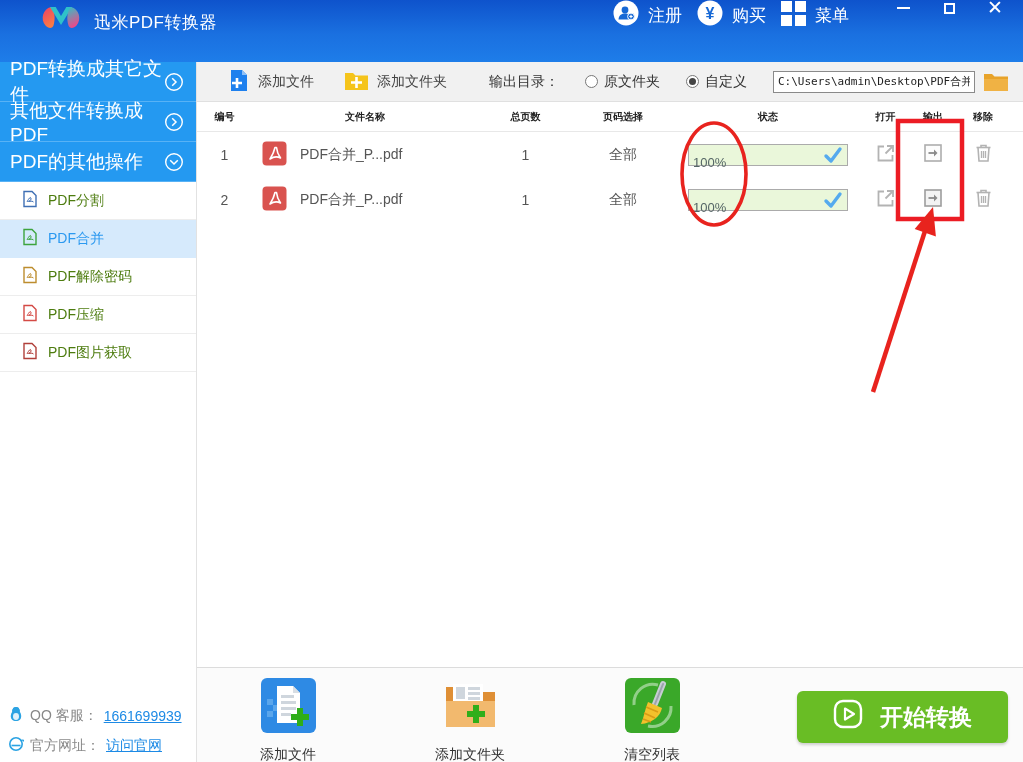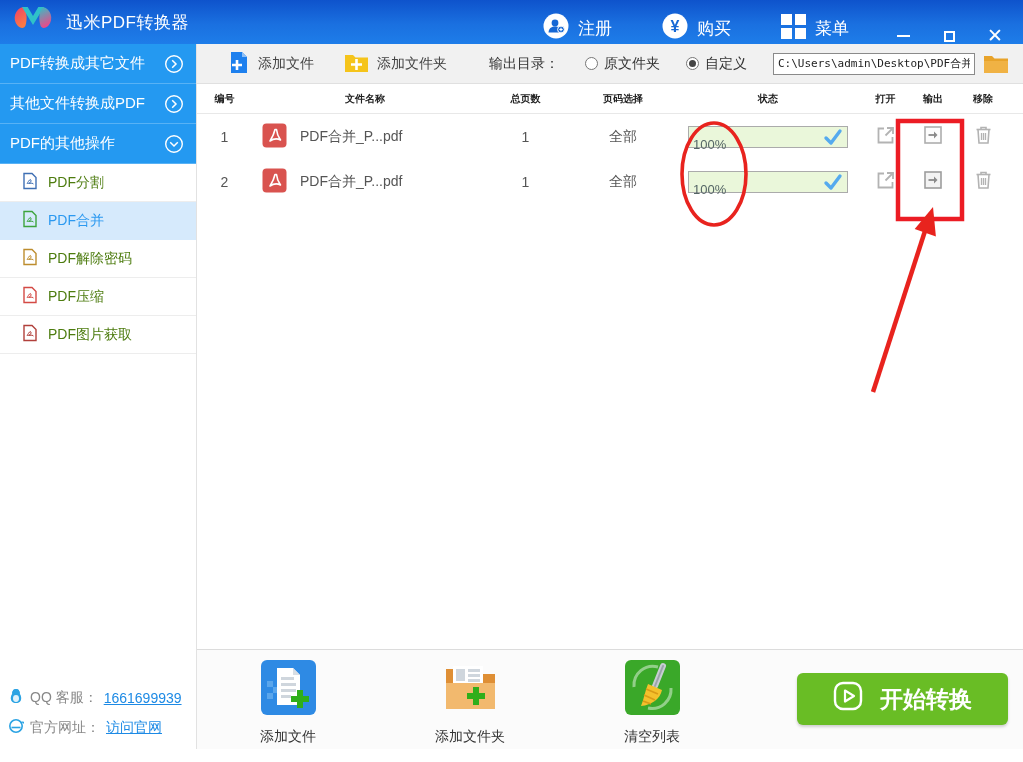--- a/index.html
+++ b/index.html
@@ -4,38 +4,39 @@
 <style>
   * { margin:0; padding:0; box-sizing:border-box; }
   html,body { background:#888; }
   .window {
     width:1023px; height:762px; position:relative; overflow:hidden;
     background:#fff; font-family:"Liberation Sans", sans-serif;
     margin:0 auto;
   }
   
   .titlebar {
-    height:44px; display:flex; align-items:flex-end; color:#fff;
+    height:62px; display:flex; align-items:flex-start; color:#fff;
     background:linear-gradient(180deg,#0e53cc 0%, #1a70e0 55%, #1e7de9 100%);
+    padding-left:28px;
   }
   .logo-wrap { display:flex; align-items:center; gap:10px; padding-left:10px; flex:1; }
   .app-title { font-size:17px; letter-spacing:0.5px; }
-  .tb-actions { display:flex; align-items:center; gap:50px; margin-right:46px; }
+  .tb-actions { display:flex; align-items:center; gap:15px; margin-right:46px; }
   .tb-action { display:flex; align-items:center; gap:9px; font-size:17px; cursor:pointer; }
   .win-controls { display:flex; align-items:center; gap:30px; margin-right:20px; }
   .wc { width:16px; height:16px; display:flex; align-items:center; justify-content:center; cursor:pointer; }
   .wc-min i { display:block; width:13px; height:2px; background:#fff; }
   .wc-max i { display:block; width:11px; height:11px; border:2px solid #fff; }
   .wc-close { font-size:19px; line-height:16px; }
   
   .bodyrow { display:flex; height:705px; }
   .sidebar { width:197px; border-right:1px solid #e2e2e2; display:flex; flex-direction:column; background:#fff; }
   .side-section {
     height:40px; background:#2499f1; color:#fff; display:flex; align-items:center;
-    padding:0 12px 0 10px; font-size:15px; border-bottom:1px solid #58b2f5; cursor:pointer;
+    padding:0 12px 0 10px; font-size:19px; border-bottom:1px solid #58b2f5; cursor:pointer;
   }
   .side-section .chev { margin-left:auto; display:flex; }
   .side-item {
     height:38px; display:flex; align-items:center; gap:10px; padding-left:22px;
     font-size:14px; color:#4d7c0f; border-bottom:1px solid #ededed; cursor:pointer; background:#fff;
   }
   .side-item.active { background:#d6eafc; color:#2b99f0; border-bottom-color:#d6eafc; }
   .side-footer { margin-top:auto; padding:8px 6px 12px 8px; font-size:14px; color:#888; display:flex; flex-direction:column; gap:11px; }
   .foot-line { display:flex; align-items:center; gap:6px; white-space:nowrap; }
   .foot-line a { color:#1d8ae5; text-decoration:underline; cursor:pointer; }

